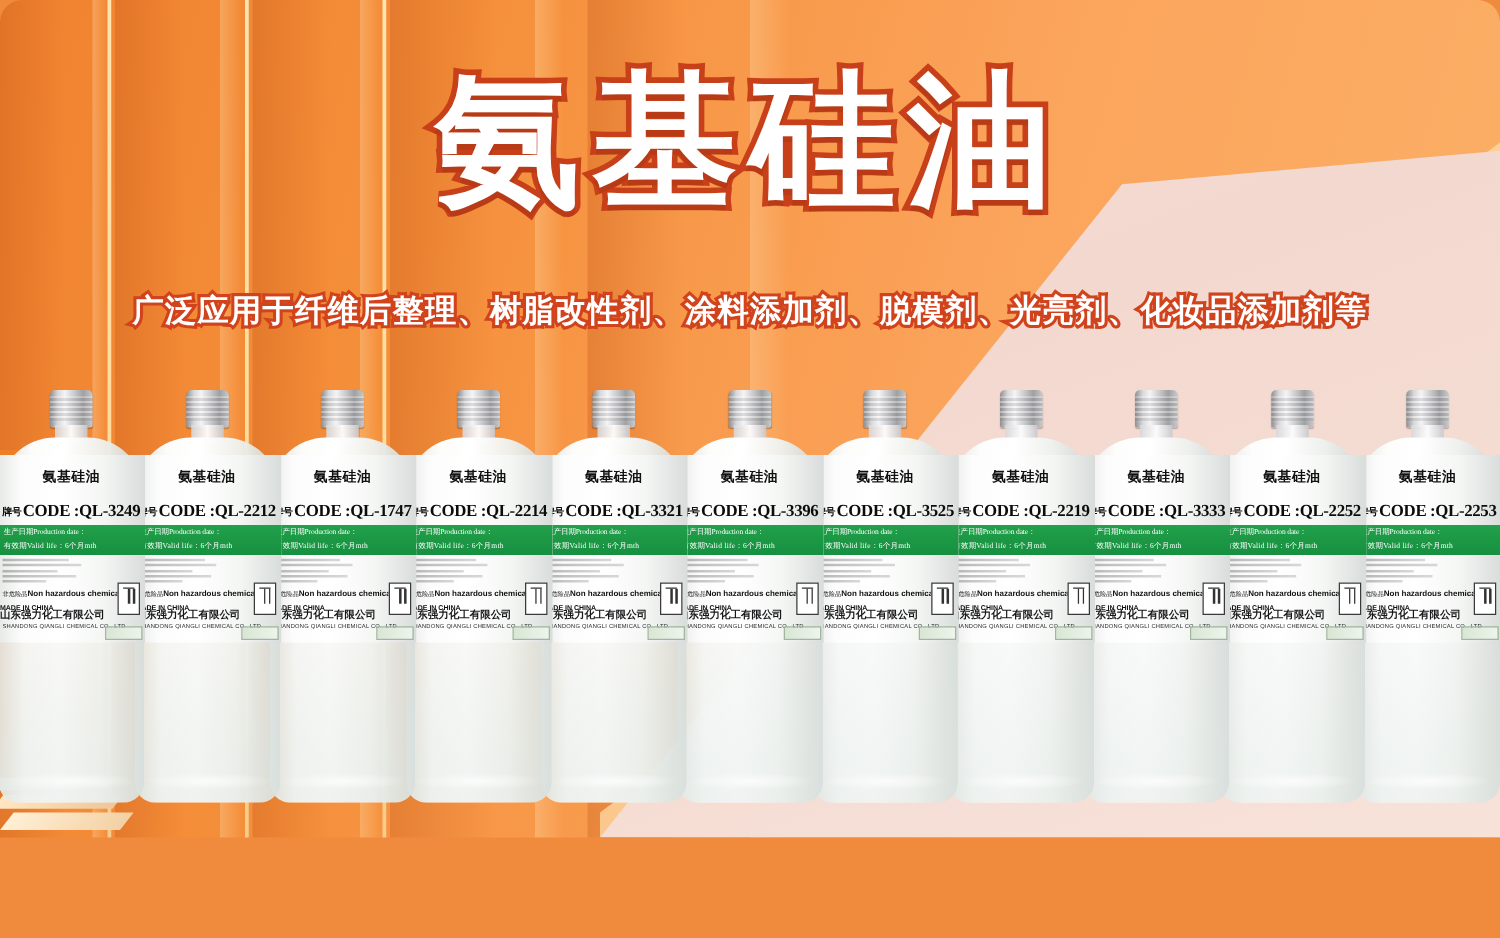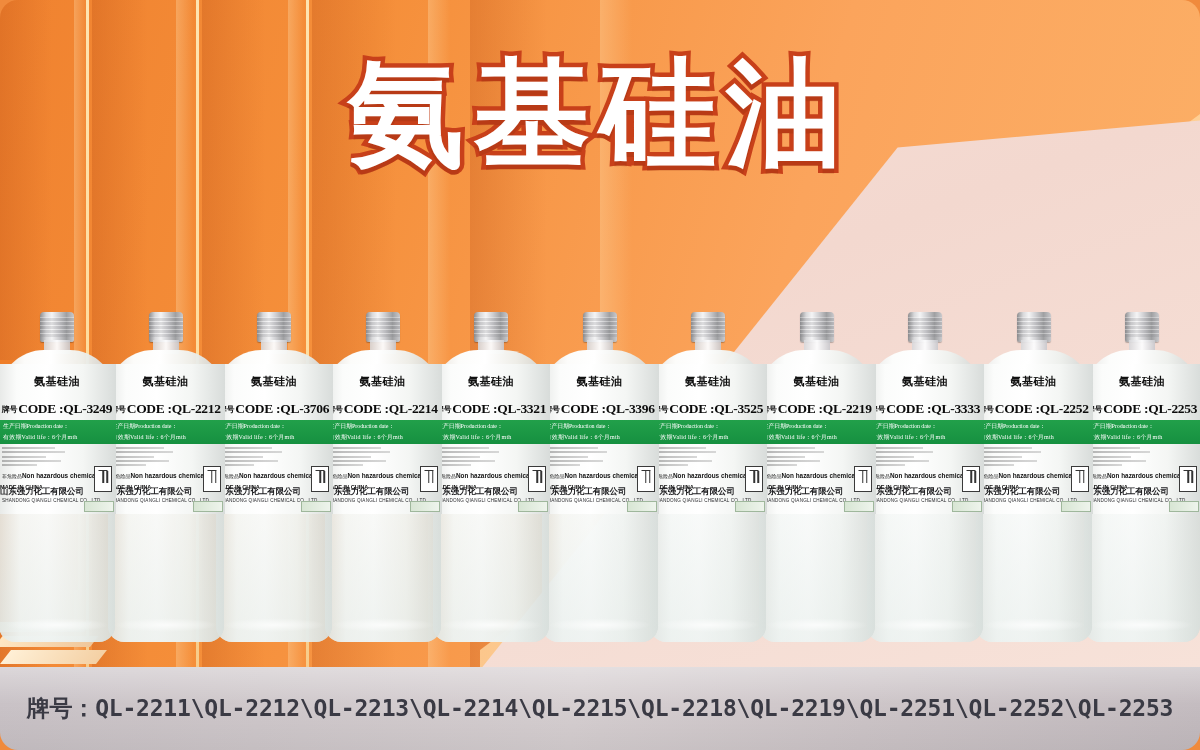--- a/index.html
+++ b/index.html
@@ -242,20 +242,23 @@
 
   <div class="leftblock"></div>
   <div class="sliver s3"></div>
   <div class="sliver s2"></div>
   <div class="sliver"></div>
 
   <div class="title-wrap">
     <div class="title">氨基硅油</div>
   </div>
 
+  <div class="subtitle-wrap">
+    <div class="subtitle">广泛应用于纤维后整理、树脂改性剂、涂料添加剂、脱模剂、光亮剂、化妆品添加剂等</div>
+  </div>
 
   <div id="bottles">
       <div class="bottle" style="left: -2px; z-index: 50;">
         <div class="cap"></div>
         <div class="neck"></div>
         <div class="shoulder"></div>
         <div class="body">
           <div class="ring"></div>
           <div class="liquid"></div>
         </div>
@@ -335,21 +338,21 @@
           <div class="ring"></div>
           <div class="liquid"></div>
         </div>
         <div class="label">
           <div class="lbl-top">
             <span class="lbl-name">氨基硅油</span>
           </div>
           <div class="lbl-code">
             <span class="cd-pre">牌号</span>
             <span>CODE : </span>
-            <span>QL-3706</span>
+            <span>QL-1747</span>
           </div>
           <div class="green">
             <div class="g1">生产日期Production date：</div>
             <div class="g2">有效期Valid life：6个月mth</div>
           </div>
           <div class="lbl-bottom">
             <div class="fineprint">
               <span></span>
               <span></span>
               <span></span>
@@ -664,17 +667,14 @@
             <div class="made">MADE IN CHINA</div>
             <div class="company">山东强力化工有限公司</div>
             <div class="company-en">SHANDONG QIANGLI CHEMICAL CO., LTD</div>
             <div class="fragile"></div>
             <div class="cert"></div>
           </div>
         </div>
       </div>
     </div>
 
-  <div class="bottombar">
-    <div class="codes">牌号：QL-2211\QL-2212\QL-2213\QL-2214\QL-2215\QL-2218\QL-2219\QL-2251\QL-2252\QL-2253</div>
-  </div>
 
 </div>
 
 </body></html>

